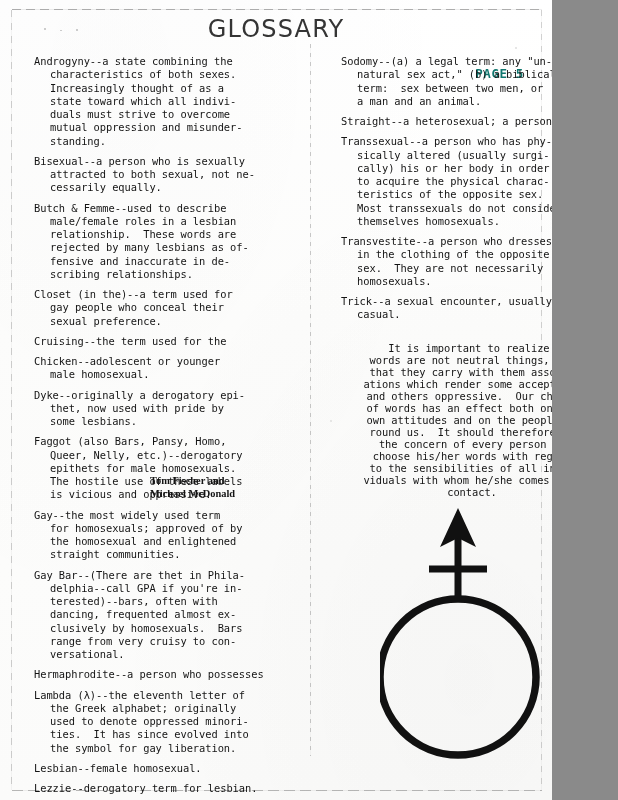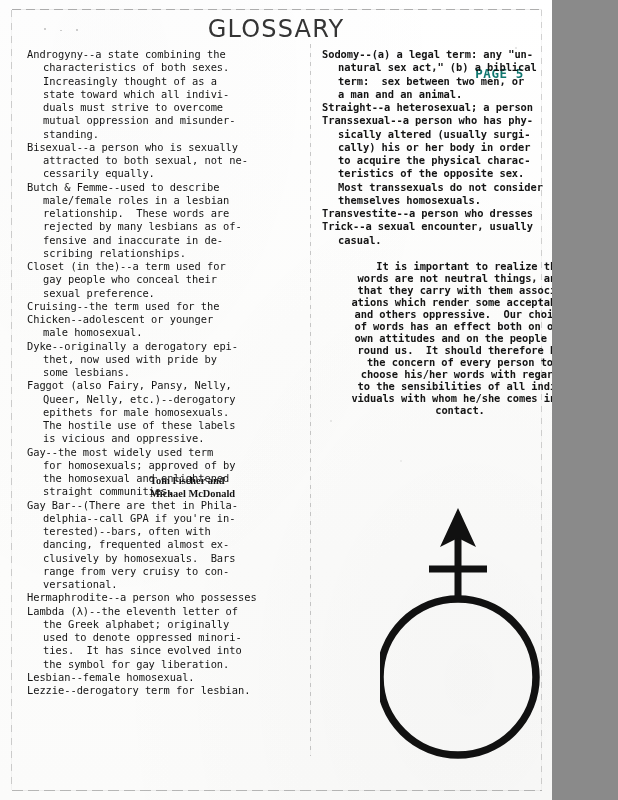--- a/index.html
+++ b/index.html
@@ -103,31 +103,31 @@
     left: 0; right: 0;
     top: 48px;
     bottom: 14px;
   }
   .column {
     position: absolute;
     top: 0;
     bottom: 0;
   }
   .col-left  { left: 27px;  width: 276px; }
-  .col-right { left: 322px; width: 276px; font-weight: bold; }
+  .col-right { left: 334px; width: 276px; }
 
   .entry {
     font-family: "DejaVu Sans Mono", monospace;
     font-size: 10.4px;
     line-height: 13.25px;
     color: #141414;
     white-space: pre-wrap;
     letter-spacing: -0.05px;
     text-indent: 0;
-    margin: 0;
+    margin: 7px;
   }
   .entry .cont {
     display: block;
     padding-left: 1.55em;
   }
   .para {
     font-family: "DejaVu Sans Mono", monospace;
     font-size: 10.4px;
     line-height: 12px;
     color: #141414;
@@ -195,21 +195,21 @@
 relationship.  These words are
 rejected by many lesbians as of-
 fensive and inaccurate in de-
 scribing relationships.</span></div>
         <div class="entry"><span>Closet (in the)--a term used for</span><span class="cont">gay people who conceal their
 sexual preference.</span></div>
         <div class="entry"><span>Cruising--the term used for the</span></div>
         <div class="entry"><span>Chicken--adolescent or younger</span><span class="cont">male homosexual.</span></div>
         <div class="entry"><span>Dyke--originally a derogatory epi-</span><span class="cont">thet, now used with pride by
 some lesbians.</span></div>
-        <div class="entry"><span>Faggot (also Fairy, Pansy, Nelly,</span><span class="cont">Queer, Nelly, etc.)--derogatory
+        <div class="entry"><span>Faggot (also Bars, Pansy, Homo,</span><span class="cont">Queer, Nelly, etc.)--derogatory
 epithets for male homosexuals.
 The hostile use of these labels
 is vicious and oppressive.</span></div>
         <div class="entry"><span>Gay--the most widely used term</span><span class="cont">for homosexuals; approved of by
 the homosexual and enlightened
 straight communities.</span></div>
         <div class="entry"><span>Gay Bar--(There are thet in Phila-</span><span class="cont">delphia--call GPA if you're in-
 terested)--bars, often with
 dancing, frequented almost ex-
 clusively by homosexuals.  Bars
@@ -227,21 +227,23 @@
         <div class="entry"><span>Sodomy--(a) a legal term: any "un-</span><span class="cont">natural sex act," (b) a biblical
 term:  sex between two men, or
 a man and an animal.</span></div>
         <div class="entry"><span>Straight--a heterosexual; a person</span></div>
         <div class="entry"><span>Transsexual--a person who has phy-</span><span class="cont">sically altered (usually surgi-
 cally) his or her body in order
 to acquire the physical charac-
 teristics of the opposite sex.
 Most transsexuals do not consider
 themselves homosexuals.</span></div>
-        <div class="entry"><span>Transvestite--a person who dresses</span></div>
+        <div class="entry"><span>Transvestite--a person who dresses</span><span class="cont">in the clothing of the opposite
+sex.  They are not necessarily
+homosexuals.</span></div>
         <div class="entry"><span>Trick--a sexual encounter, usually</span><span class="cont">casual.</span></div>
         <div class="spacer"></div>
         <div class="para">    It is important to realize that
 words are not neutral things, and
 that they carry with them associ-
 ations which render some acceptable
 and others oppressive.  Our choice
 of words has an effect both on our
 own attitudes and on the people a-
 round us.  It should therefore be

